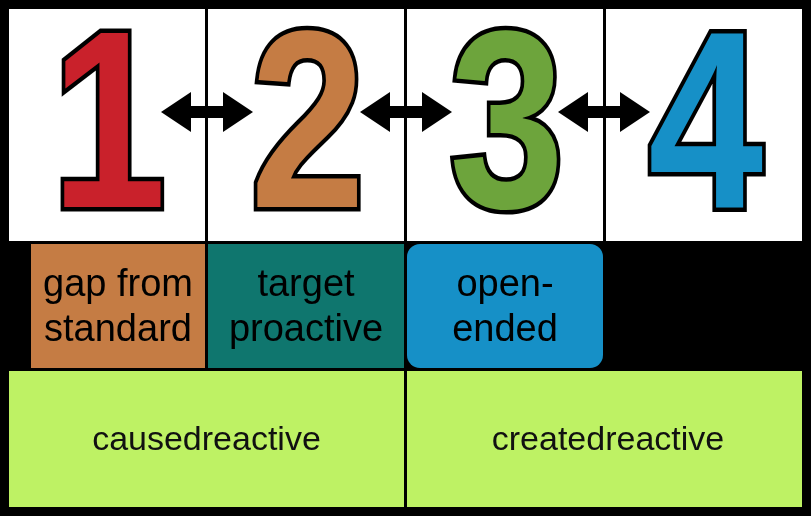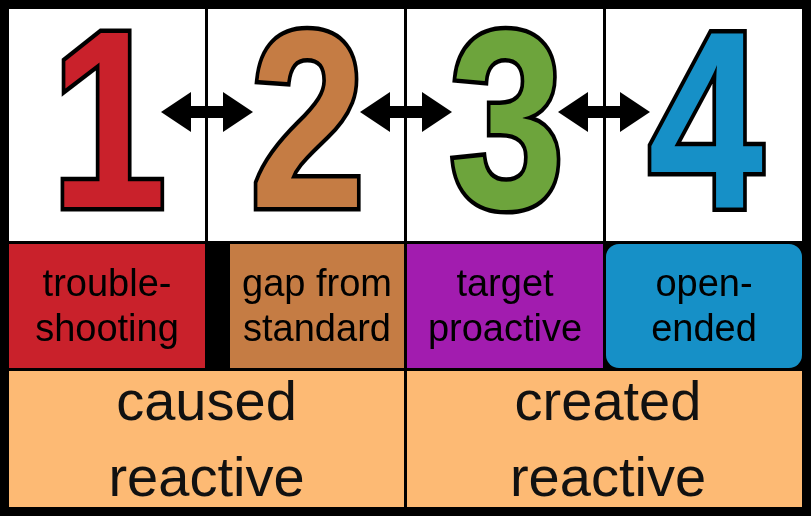--- a/index.html
+++ b/index.html
@@ -47,24 +47,23 @@
   }
   .label-cell {
     flex-direction: column;
     color: #000;
     font-size: 38px;
     line-height: 1.18;
     text-align: center;
     font-weight: normal;
   }
   .group-cell {
-    background: #fdba74;
-    flex-direction: column;
+    background: #bef264;
     color: #111;
-    font-size: 56px;
+    font-size: 34px;
     line-height: 1.35;
     text-align: center;
   }
   .span2a { grid-column: 1 / span 2; }
   .span2b { grid-column: 3 / span 2; padding-left: 7px; }
 
   .arrows-overlay {
     position: absolute;
     left: 0; top: 0;
     width: 100%; height: 100%;
@@ -94,29 +93,25 @@
     <div class="cell num-cell">
       <span class="digit" style="color: rgb(197, 124, 68);">2</span>
     </div>
     <div class="cell num-cell">
       <span class="digit" style="color: rgb(109, 164, 60);">3</span>
     </div>
     <div class="cell num-cell">
       <span class="digit" style="color: rgb(22, 144, 199);">4</span>
     </div>
 
-    <div class="cell label-cell" style="background-color: rgb(201, 33, 43);">
-      <span>trouble-</span>
-      <span>shooting</span>
-    </div>
     <div class="cell label-cell" style="background-color: rgb(197, 124, 68); margin-left: 22px;">
       <span>gap from</span>
       <span>standard</span>
     </div>
-    <div class="cell label-cell" style="background-color: #a21caf; justify-content: center;">
+    <div class="cell label-cell" style="background-color: #0f766e; justify-content: center;">
       <span>target</span>
       <span>proactive</span>
     </div>
     <div class="cell label-cell" style="background-color: rgb(22, 144, 199); border-radius: 13px;">
       <span>open-</span>
       <span>ended</span>
     </div>
 
     <div class="cell group-cell span2a">
       <span>caused</span>

